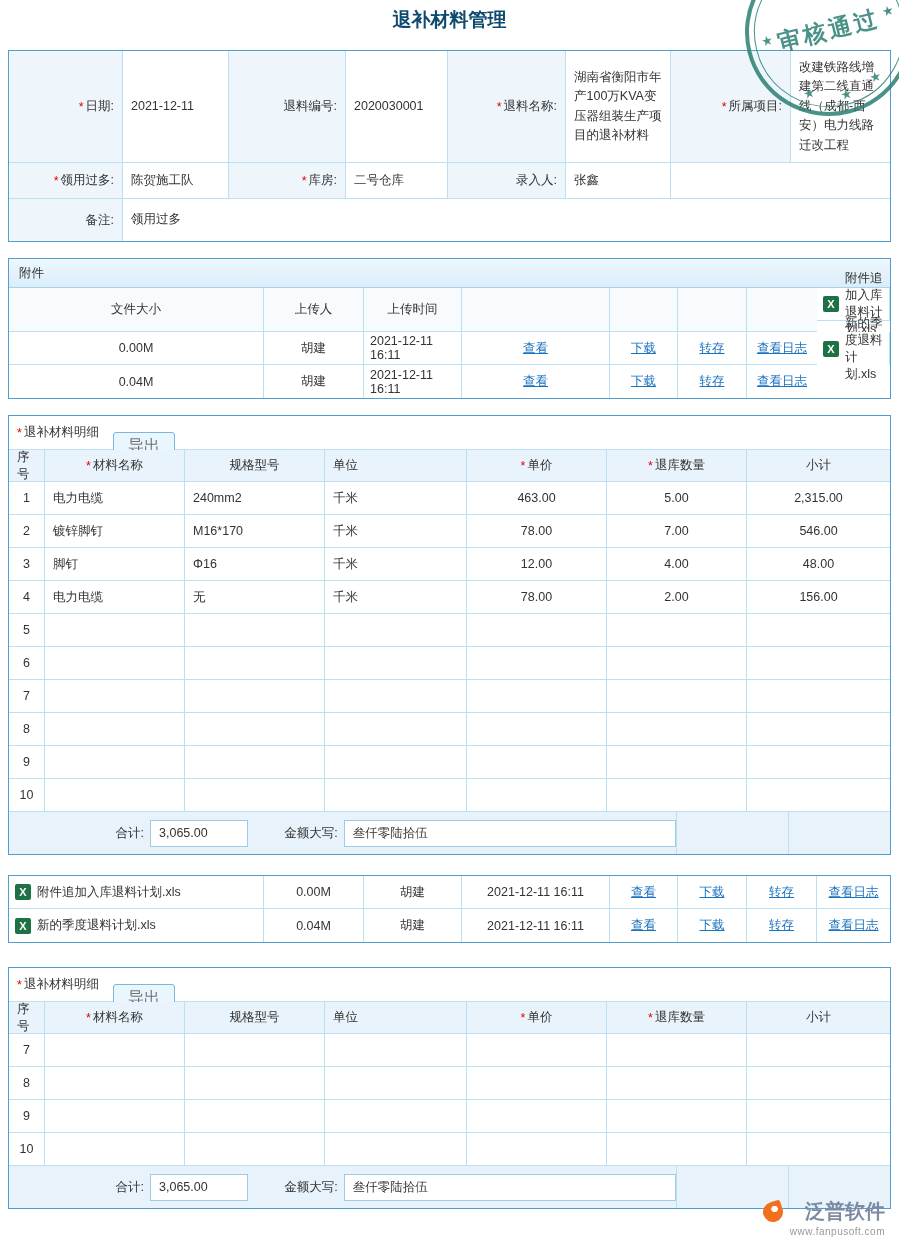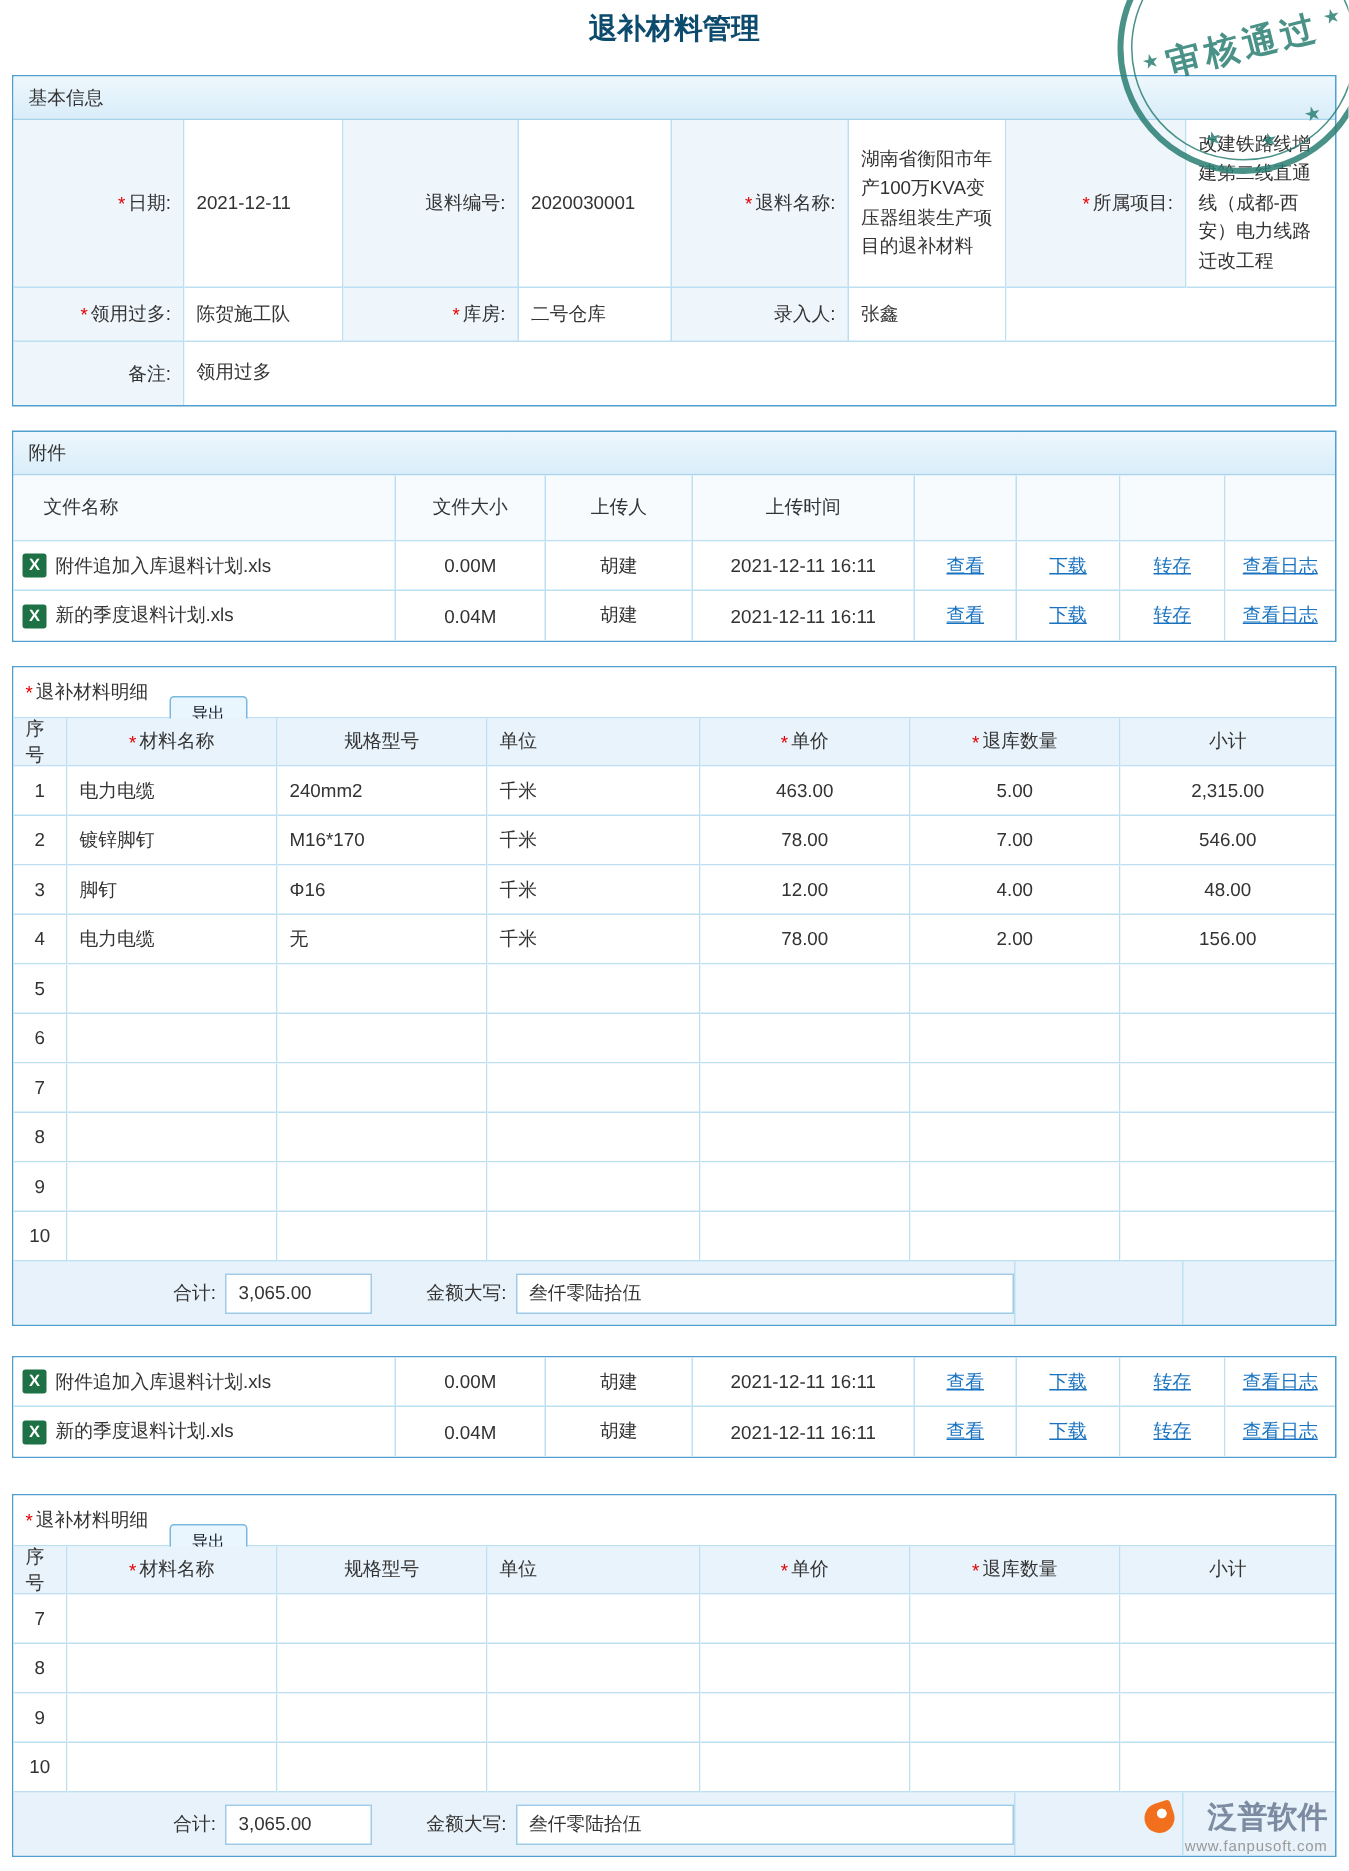--- a/index.html
+++ b/index.html
@@ -66,21 +66,21 @@
     font-size:11px; font-weight:bold; line-height:16px; text-align:center;
   }
   a.lnk { color:#1a73c0; text-decoration:underline; cursor:pointer; white-space:nowrap; }
 
   
   .detail-titlebar {
     display:flex; align-items:center; height:34px; padding:0 8px;
     background:#fff; border-bottom:1px solid #bddff2;
   }
   .export-btn {
-    margin-left:14px; padding:3px 14px; font-size:11px; color:#0f172a;
+    margin-left:14px; padding:3px 14px; font-size:16px; color:#737373;
     background:#eaf6fd; border:1px solid #7ab8e0; border-radius:3px; cursor:pointer;
     font-family:inherit;
     margin-top:28px;
   }
   .detail-grid {
     display:grid;
     grid-template-columns:36px 140px 140px 142px 140px 140px 1fr;
   }
   .dcell {
     display:flex; align-items:center; justify-content:center;
@@ -146,21 +146,20 @@
 <div class="stamp">
   <span class="stamp-text">审核通过</span>
   <span class="stamp-star st1">★</span>
   <span class="stamp-star st2">★</span>
   <span class="stamp-star st3">★</span>
   <span class="stamp-star st4">★</span>
   <span class="stamp-star st5">★</span>
 </div>
 
 <section class="panel mt16">
-  <div class="panel-title">基本信息</div>
   <div class="basic-grid">
 
     <div class="cell label">
         <span class="req">*</span>
         <span>日期:</span>
       </div>
     <div class="cell value">
         <span class="wrap">2021-12-11</span>
       </div>
     <div class="cell label">
@@ -212,21 +211,20 @@
     <div class="cell value lastcol lastrow span-val">
         <span class="wrap">领用过多</span>
       </div>
   </div>
 </section>
 
 <section class="panel mt16">
   <div class="panel-title">附件</div>
   <div class="att-grid">
 
-    <div class="acell hdr left">文件名称</div>
     <div class="acell hdr">文件大小</div>
     <div class="acell hdr">上传人</div>
     <div class="acell hdr">上传时间</div>
     <div class="acell hdr"></div>
     <div class="acell hdr"></div>
     <div class="acell hdr"></div>
     <div class="acell hdr lastcol"></div>
 
     <div class="acell row left">
         <span class="xls-icon">X</span>

